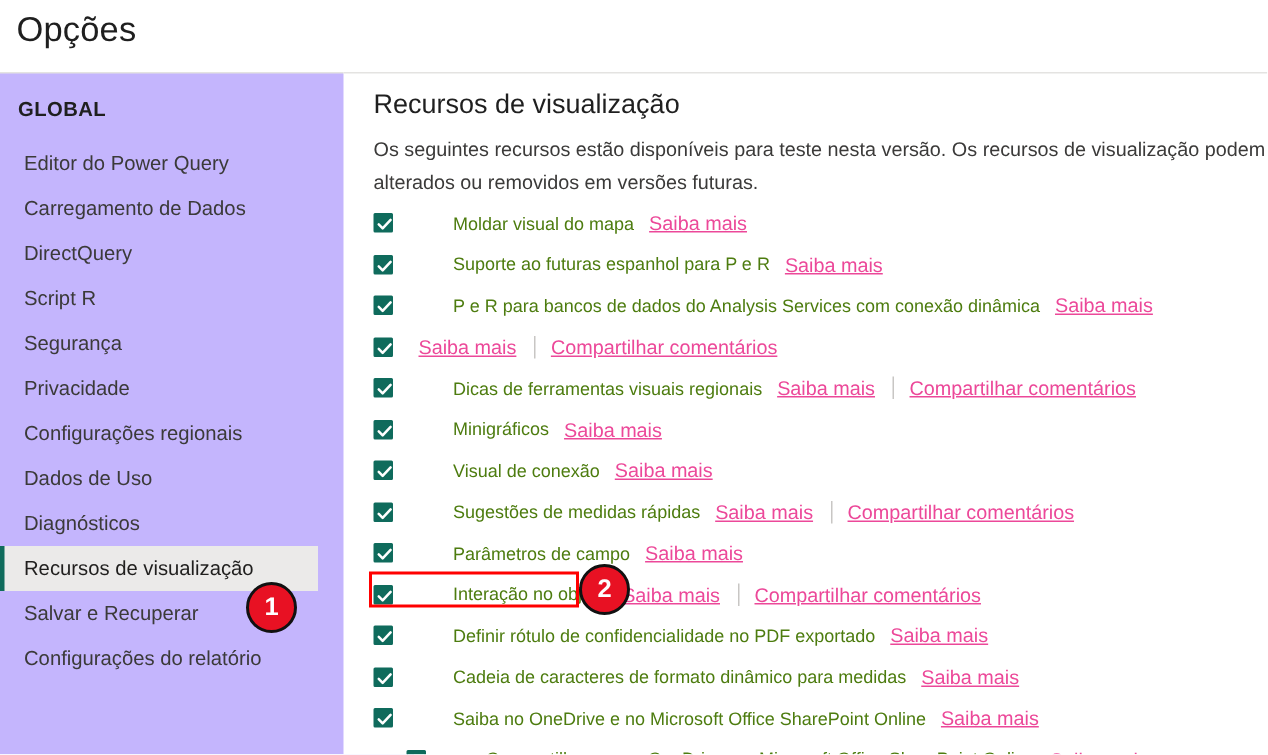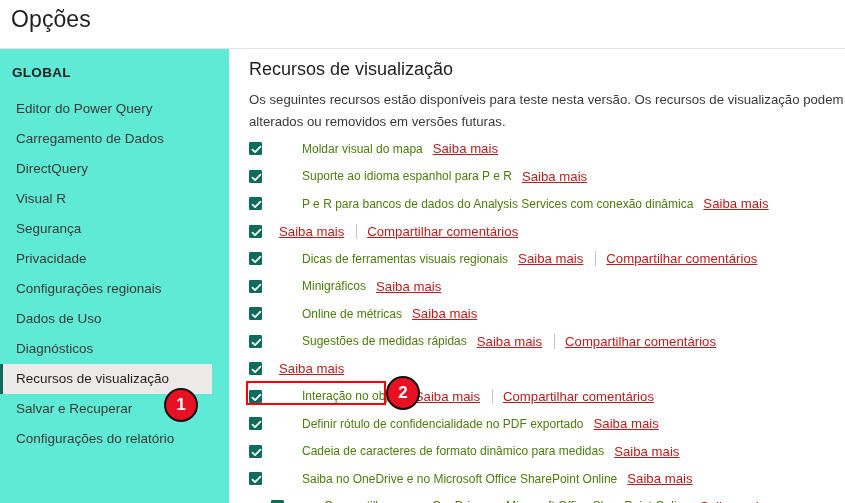--- a/index.html
+++ b/index.html
@@ -32,21 +32,21 @@
     letter-spacing: 0.1px;
   }
 
   
   .sidebar {
     position: absolute;
     left: 0px;
     top: 48px;
     width: 276px;
     height: 455px;
-    background: #5eead4;
+    background: #c4b5fd;
     border-top: 1px solid #e4e3e1;
     border-right: 1px solid #e1dfdd;
     overflow: hidden;
   }
 
   .sidebar-header {
     position: absolute;
     left: 12px;
     top: 16px;
     font-size: 13.5px;
@@ -190,21 +190,21 @@
   }
 
   .feature-label {
     font-size: 12px;
     color: #4d7c0f;
     margin-left: 33px;
   }
 
   .feature-link {
     font-size: 13.2px;
-    color: #b91c1c;
+    color: #ec4899;
     text-decoration: underline;
     cursor: pointer;
     margin-left: 10px;
   }
 
   .link-sep {
     display: inline-block;
     width: 1px;
     height: 15px;
     background: #c8c6c4;
@@ -250,21 +250,21 @@
 
   <div class="dialog-title">Opções</div>
 
   <div class="sidebar">
     <div class="sidebar-header">GLOBAL</div>
 
     <div class="sidebar-list" id="sidebar-list">
         <div class="sidebar-item"><span>Editor do Power Query</span></div>
         <div class="sidebar-item"><span>Carregamento de Dados</span></div>
         <div class="sidebar-item"><span>DirectQuery</span></div>
-        <div class="sidebar-item"><span>Visual R</span></div>
+        <div class="sidebar-item"><span>Script R</span></div>
         <div class="sidebar-item"><span>Segurança</span></div>
         <div class="sidebar-item"><span>Privacidade</span></div>
         <div class="sidebar-item"><span>Configurações regionais</span></div>
         <div class="sidebar-item"><span>Dados de Uso</span></div>
         <div class="sidebar-item"><span>Diagnósticos</span></div>
         <div class="sidebar-item selected"><span>Recursos de visualização</span></div>
         <div class="sidebar-item"><span>Salvar e Recuperar</span></div>
         <div class="sidebar-item"><span>Configurações do relatório</span></div>
       </div>
 
@@ -290,21 +290,21 @@
           </span>
           <span class="feature-label">Moldar visual do mapa</span>
           <span class="feature-link">Saiba mais</span>
         </div>
         <div class="feature-row">
           <span class="checkbox">
             <svg width="11" height="11" viewBox="0 0 11 11">
               <path d="M1.5 5.6 L4.1 8.2 L9.4 2.6" stroke="#ffffff" stroke-width="1.7" fill="none" stroke-linecap="round" stroke-linejoin="round"></path>
             </svg>
           </span>
-          <span class="feature-label">Suporte ao idioma espanhol para P e R</span>
+          <span class="feature-label">Suporte ao futuras espanhol para P e R</span>
           <span class="feature-link">Saiba mais</span>
         </div>
         <div class="feature-row">
           <span class="checkbox">
             <svg width="11" height="11" viewBox="0 0 11 11">
               <path d="M1.5 5.6 L4.1 8.2 L9.4 2.6" stroke="#ffffff" stroke-width="1.7" fill="none" stroke-linecap="round" stroke-linejoin="round"></path>
             </svg>
           </span>
           <span class="feature-label">P e R para bancos de dados do Analysis Services com conexão dinâmica</span>
           <span class="feature-link">Saiba mais</span>
@@ -338,40 +338,41 @@
           </span>
           <span class="feature-label">Minigráficos</span>
           <span class="feature-link">Saiba mais</span>
         </div>
         <div class="feature-row">
           <span class="checkbox">
             <svg width="11" height="11" viewBox="0 0 11 11">
               <path d="M1.5 5.6 L4.1 8.2 L9.4 2.6" stroke="#ffffff" stroke-width="1.7" fill="none" stroke-linecap="round" stroke-linejoin="round"></path>
             </svg>
           </span>
-          <span class="feature-label">Online de métricas</span>
+          <span class="feature-label">Visual de conexão</span>
           <span class="feature-link">Saiba mais</span>
         </div>
         <div class="feature-row">
           <span class="checkbox">
             <svg width="11" height="11" viewBox="0 0 11 11">
               <path d="M1.5 5.6 L4.1 8.2 L9.4 2.6" stroke="#ffffff" stroke-width="1.7" fill="none" stroke-linecap="round" stroke-linejoin="round"></path>
             </svg>
           </span>
           <span class="feature-label">Sugestões de medidas rápidas</span>
           <span class="feature-link">Saiba mais</span>
           <span class="link-sep"></span>
           <span class="feature-link">Compartilhar comentários</span>
         </div>
         <div class="feature-row">
           <span class="checkbox">
             <svg width="11" height="11" viewBox="0 0 11 11">
               <path d="M1.5 5.6 L4.1 8.2 L9.4 2.6" stroke="#ffffff" stroke-width="1.7" fill="none" stroke-linecap="round" stroke-linejoin="round"></path>
             </svg>
           </span>
+          <span class="feature-label">Parâmetros de campo</span>
           <span class="feature-link">Saiba mais</span>
         </div>
         <div class="feature-row">
           <span class="checkbox">
             <svg width="11" height="11" viewBox="0 0 11 11">
               <path d="M1.5 5.6 L4.1 8.2 L9.4 2.6" stroke="#ffffff" stroke-width="1.7" fill="none" stroke-linecap="round" stroke-linejoin="round"></path>
             </svg>
           </span>
           <span class="feature-label">Interação no objeto</span>
           <span class="feature-link">Saiba mais</span>

